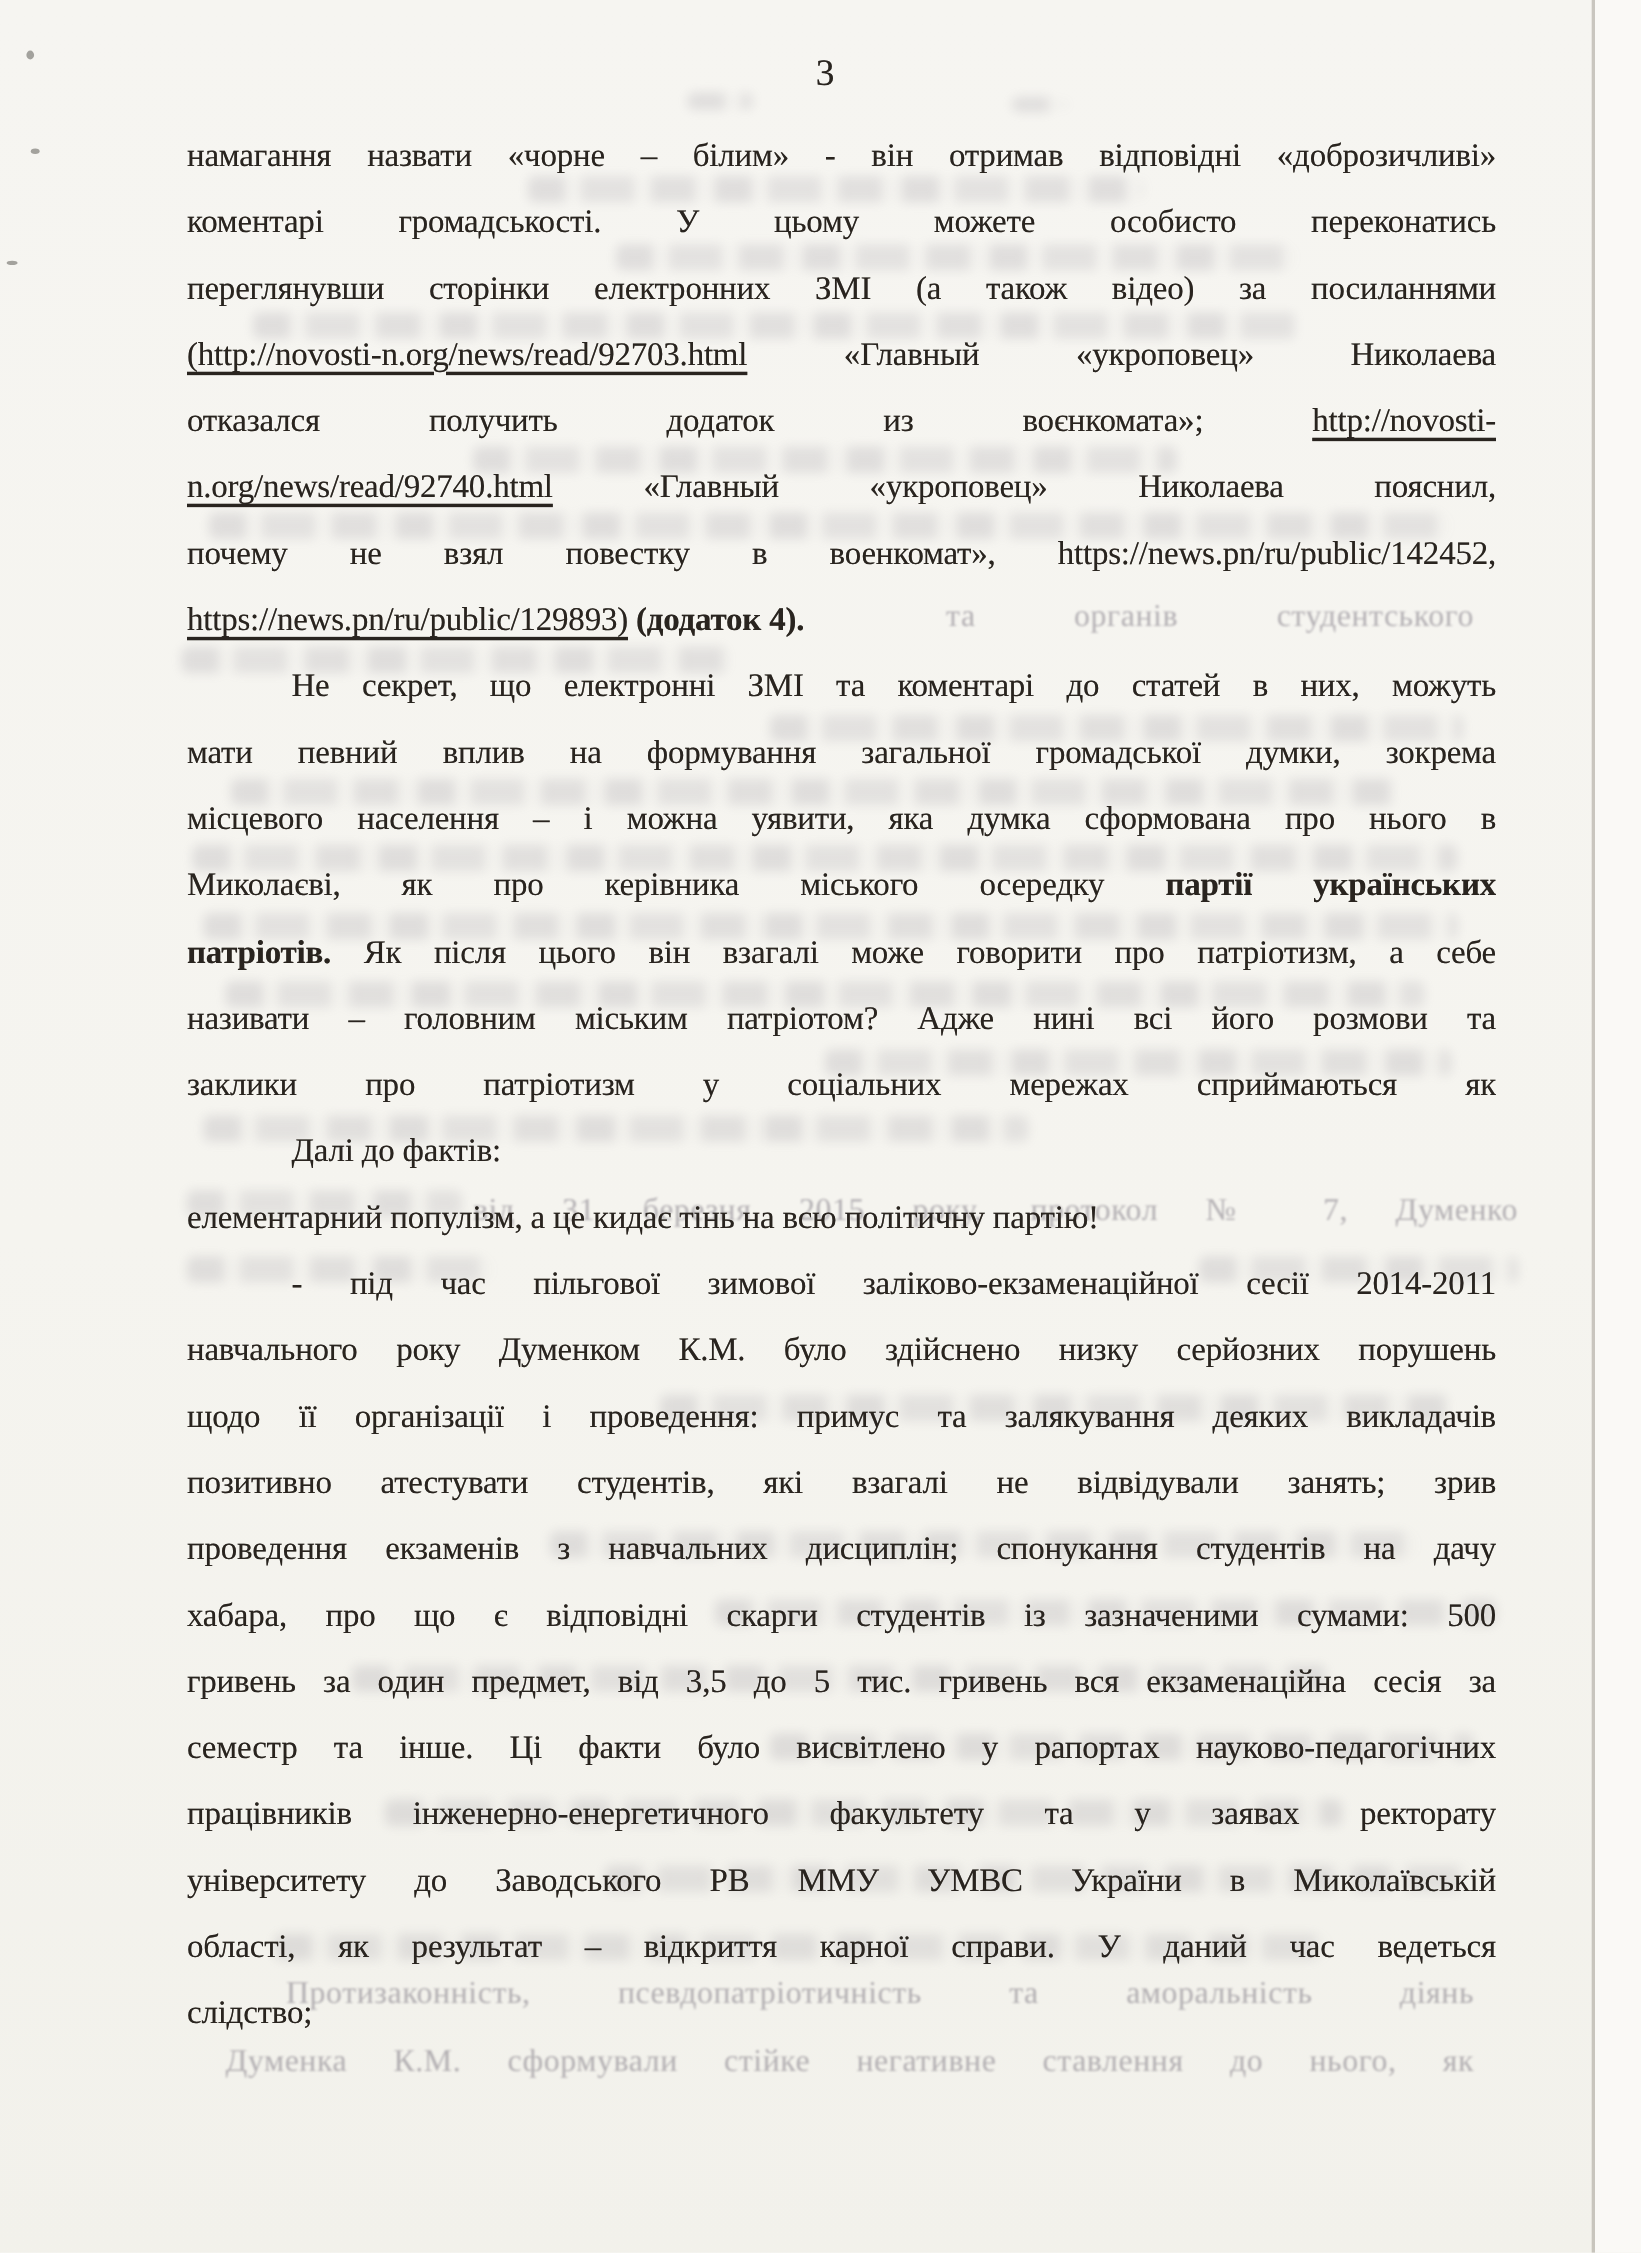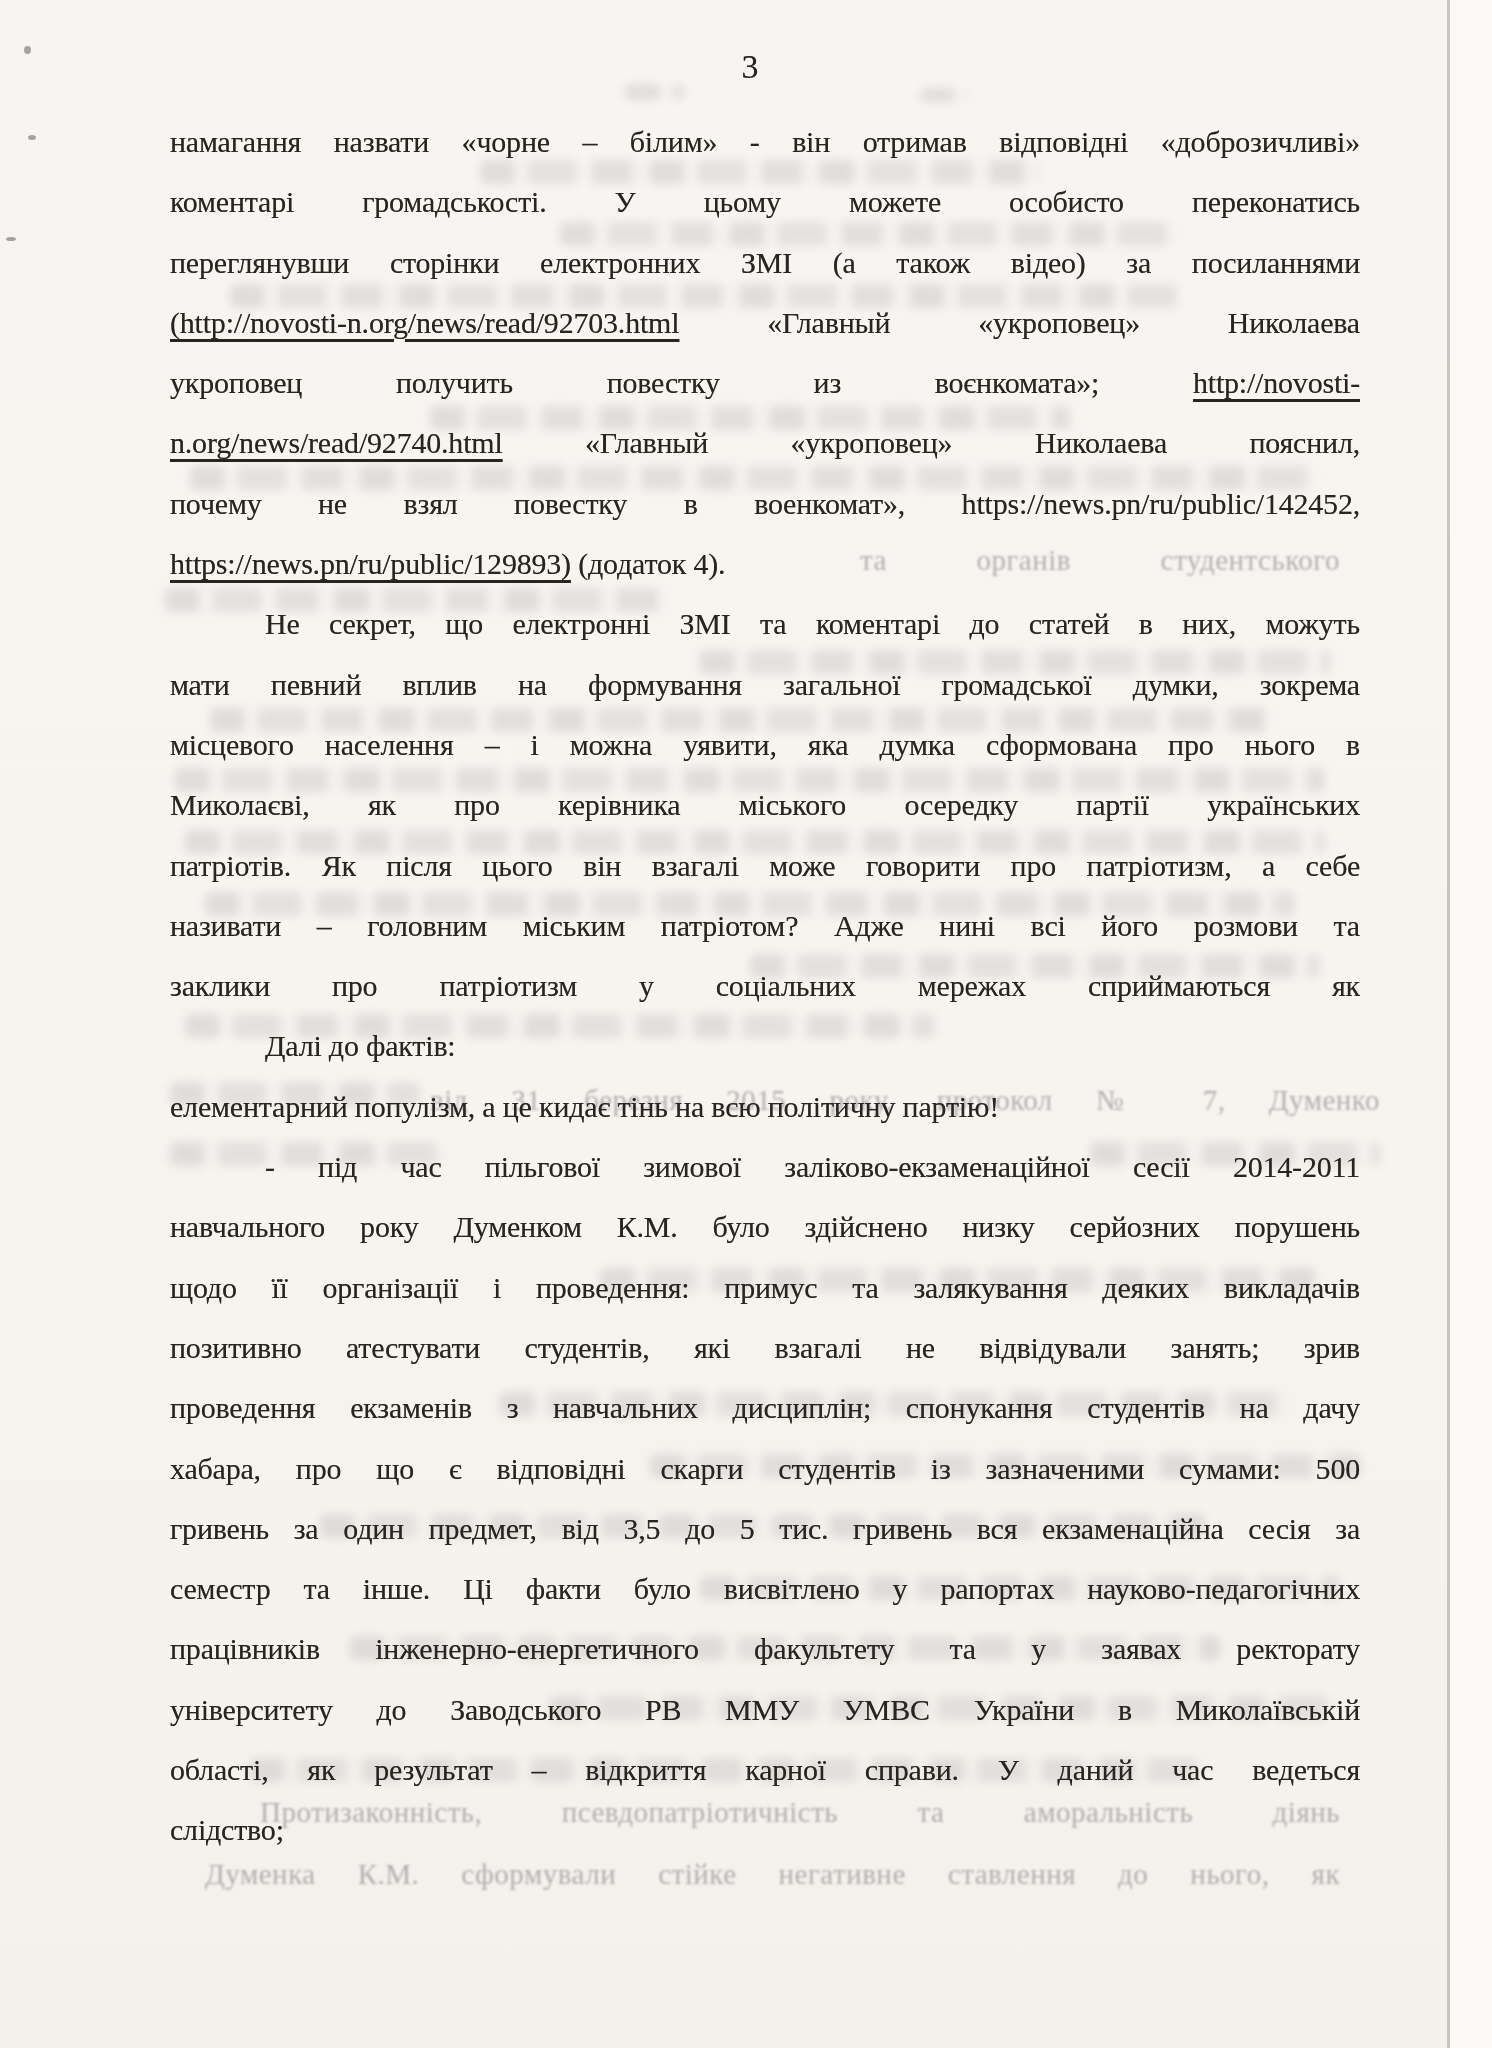--- a/index.html
+++ b/index.html
@@ -17,21 +17,21 @@
     text-shadow:0 0 .6px rgba(40,36,30,.6);
   }
   .text-block{position:absolute;left:170px;top:112px;width:1190px;}
   .line{
     height:60.3px;line-height:60.3px;font-size:30px;white-space:normal;
     overflow:hidden;letter-spacing:-0.2px;
     text-shadow:0 0 .6px rgba(40,36,30,.55);
   }
   .line.just{text-align:justify;text-align-last:justify;}
   .line.indent{padding-left:95px;}
-  .b{font-weight:normal;margin-top:45px;}
+  .b{font-weight:bold;margin-top:45px;}
   .u{text-decoration:underline;text-decoration-thickness:2.5px;text-underline-offset:6px;}
   .bleed{
     position:absolute;font-size:29px;line-height:40px;height:40px;overflow:hidden;
     color:rgba(108,102,116,.48);filter:blur(1.2px);
     text-align:justify;text-align-last:justify;letter-spacing:.5px;
   }
   .smudge{
     position:absolute;height:24px;opacity:.32;filter:blur(5px);border-radius:6px;
     background:repeating-linear-gradient(90deg,
       rgba(122,117,130,.55) 0px,rgba(122,117,130,.55) 34px,
@@ -85,21 +85,21 @@
 <div class="smudge" style="left:625px;top:84px;width:60px;height:16px;"></div>
 <div class="smudge" style="left:920px;top:88px;width:50px;height:14px;"></div>
 
 <div class="page-number">3</div>
 
 <div class="text-block">
     <div class="line just"><span>намагання назвати «чорне – білим» - він отримав відповідні «доброзичливі»</span></div>
     <div class="line just"><span>коментарі громадськості. У цьому можете особисто переконатись</span></div>
     <div class="line just"><span>переглянувши сторінки електронних ЗМІ (а також відео) за посиланнями</span></div>
     <div class="line just"><span class="u">(http://novosti-n.org/news/read/92703.html</span><span> «Главный «укроповец» Николаева</span></div>
-    <div class="line just"><span>укроповец получить повестку из воєнкомата»; </span><span class="u">http://novosti-</span></div>
+    <div class="line just"><span>отказался получить додаток из воєнкомата»; </span><span class="u">http://novosti-</span></div>
     <div class="line just"><span class="u">n.org/news/read/92740.html</span><span> «Главный «укроповец» Николаева пояснил,</span></div>
     <div class="line just"><span>почему не взял повестку в военкомат», https://news.pn/ru/public/142452,</span></div>
     <div class="line"><span class="u">https://news.pn/ru/public/129893)</span><span> </span><span class="b">(додаток 4).</span></div>
     <div class="line just indent"><span>Не секрет, що електронні ЗМІ та коментарі до статей в них, можуть</span></div>
     <div class="line just"><span>мати певний вплив на формування загальної громадської думки, зокрема</span></div>
     <div class="line just"><span>місцевого населення – і можна уявити, яка думка сформована про нього в</span></div>
     <div class="line just"><span>Миколаєві, як про керівника міського осередку </span><span class="b">партії українських</span></div>
     <div class="line just"><span class="b">патріотів.</span><span> Як після цього він взагалі може говорити про патріотизм, а себе</span></div>
     <div class="line just"><span>називати – головним міським патріотом? Адже нині всі його розмови та</span></div>
     <div class="line just"><span>заклики про патріотизм у соціальних мережах сприймаються як</span></div>

